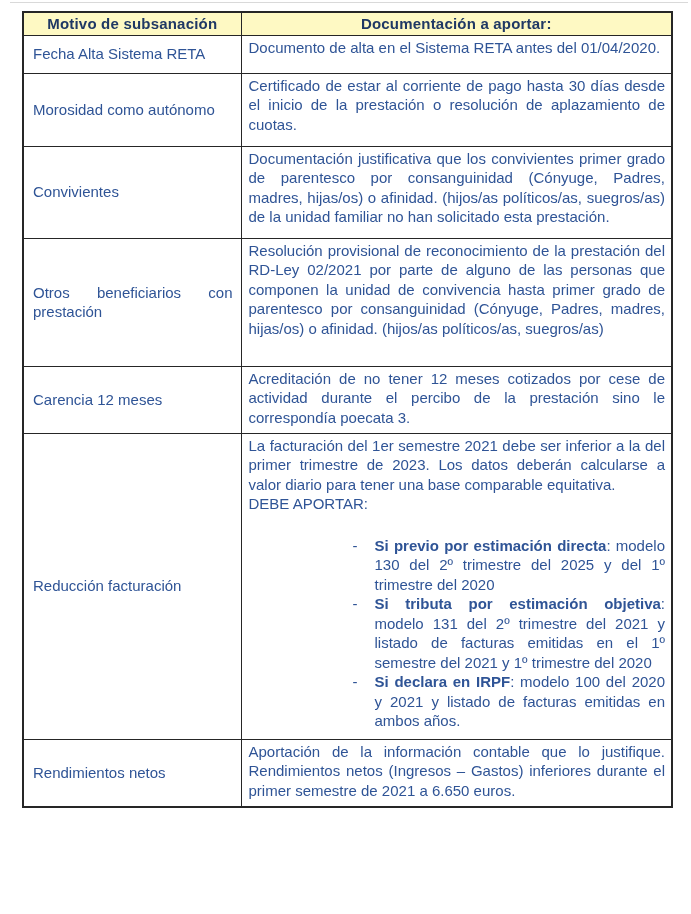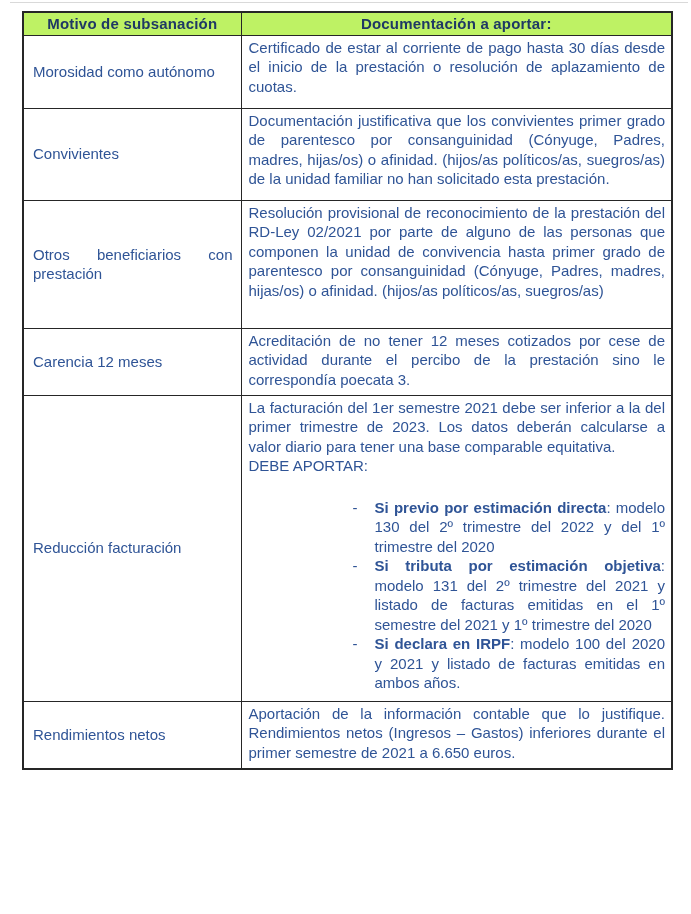--- a/index.html
+++ b/index.html
@@ -30,21 +30,21 @@
     width: 649px;
     border-collapse: collapse;
     table-layout: fixed;
     border: 2px solid #262626;
   }
   .doc-table th,
   .doc-table td {
     border: 1px solid #262626;
   }
   .doc-table th {
-    background: #bef264;
+    background: #fef9c3;
     color: #1F3864;
     font-size: 15px;
     font-weight: bold;
     text-align: center;
     vertical-align: middle;
     padding: 2px 4px;
     letter-spacing: 0.2px;
   }
   .doc-table td {
     color: #2F5496;
@@ -94,20 +94,24 @@
       <col style="width:218px">
       <col style="width:431px">
     </colgroup>
     <thead>
       <tr style="height:23px">
         <th>Motivo de subsanación</th>
         <th>Documentación a aportar:</th>
       </tr>
     </thead>
     <tbody>
+      <tr style="height:38px">
+        <td class="c1">Fecha Alta Sistema RETA</td>
+        <td class="c2">Documento de alta en el Sistema RETA antes del 01/04/2020.</td>
+      </tr>
       <tr style="height:73px">
         <td class="c1">Morosidad como autónomo</td>
         <td class="c2">Certificado de estar al corriente de pago hasta 30 días desde el inicio de la prestación o resolución de aplazamiento de cuotas.</td>
       </tr>
       <tr style="height:92px">
         <td class="c1">Convivientes</td>
         <td class="c2">Documentación justificativa que los convivientes primer grado de parentesco por consanguinidad (Cónyuge, Padres, madres, hijas/os) o afinidad. (hijos/as políticos/as, suegros/as) de la unidad familiar no han solicitado esta prestación.</td>
       </tr>
       <tr style="height:128px">
         <td class="c1">Otros beneficiarios con prestación</td>
@@ -118,21 +122,21 @@
         <td class="c2">Acreditación de no tener 12 meses cotizados por cese de actividad durante el percibo de la prestación sino le correspondía poecata 3.</td>
       </tr>
       <tr style="height:300px">
         <td class="c1">Reducción facturación</td>
         <td class="c2">
           <p class="para">La facturación del 1er semestre 2021 debe ser inferior a la del primer trimestre de 2023. Los datos deberán calcularse a valor diario para tener una base comparable equitativa.</p>
           <p class="para">DEBE APORTAR:</p>
           <div class="bullets">
             <div class="bullet">
               <span class="dash">-</span>
-              <span class="btext"><b>Si previo por estimación directa</b><span>: modelo 130 del 2º trimestre del 2022 y del 1º trimestre del 2020</span></span>
+              <span class="btext"><b>Si previo por estimación directa</b><span>: modelo 130 del 2º trimestre del 2025 y del 1º trimestre del 2020</span></span>
             </div>
             <div class="bullet">
               <span class="dash">-</span>
               <span class="btext"><b>Si tributa por estimación objetiva</b><span>: modelo 131 del 2º trimestre del 2021 y listado de facturas emitidas en el 1º semestre del 2021 y 1º trimestre del 2020</span></span>
             </div>
             <div class="bullet">
               <span class="dash">-</span>
               <span class="btext"><b>Si declara en IRPF</b><span>: modelo 100 del 2020 y 2021 y listado de facturas emitidas en ambos años.</span></span>
             </div>
           </div>

